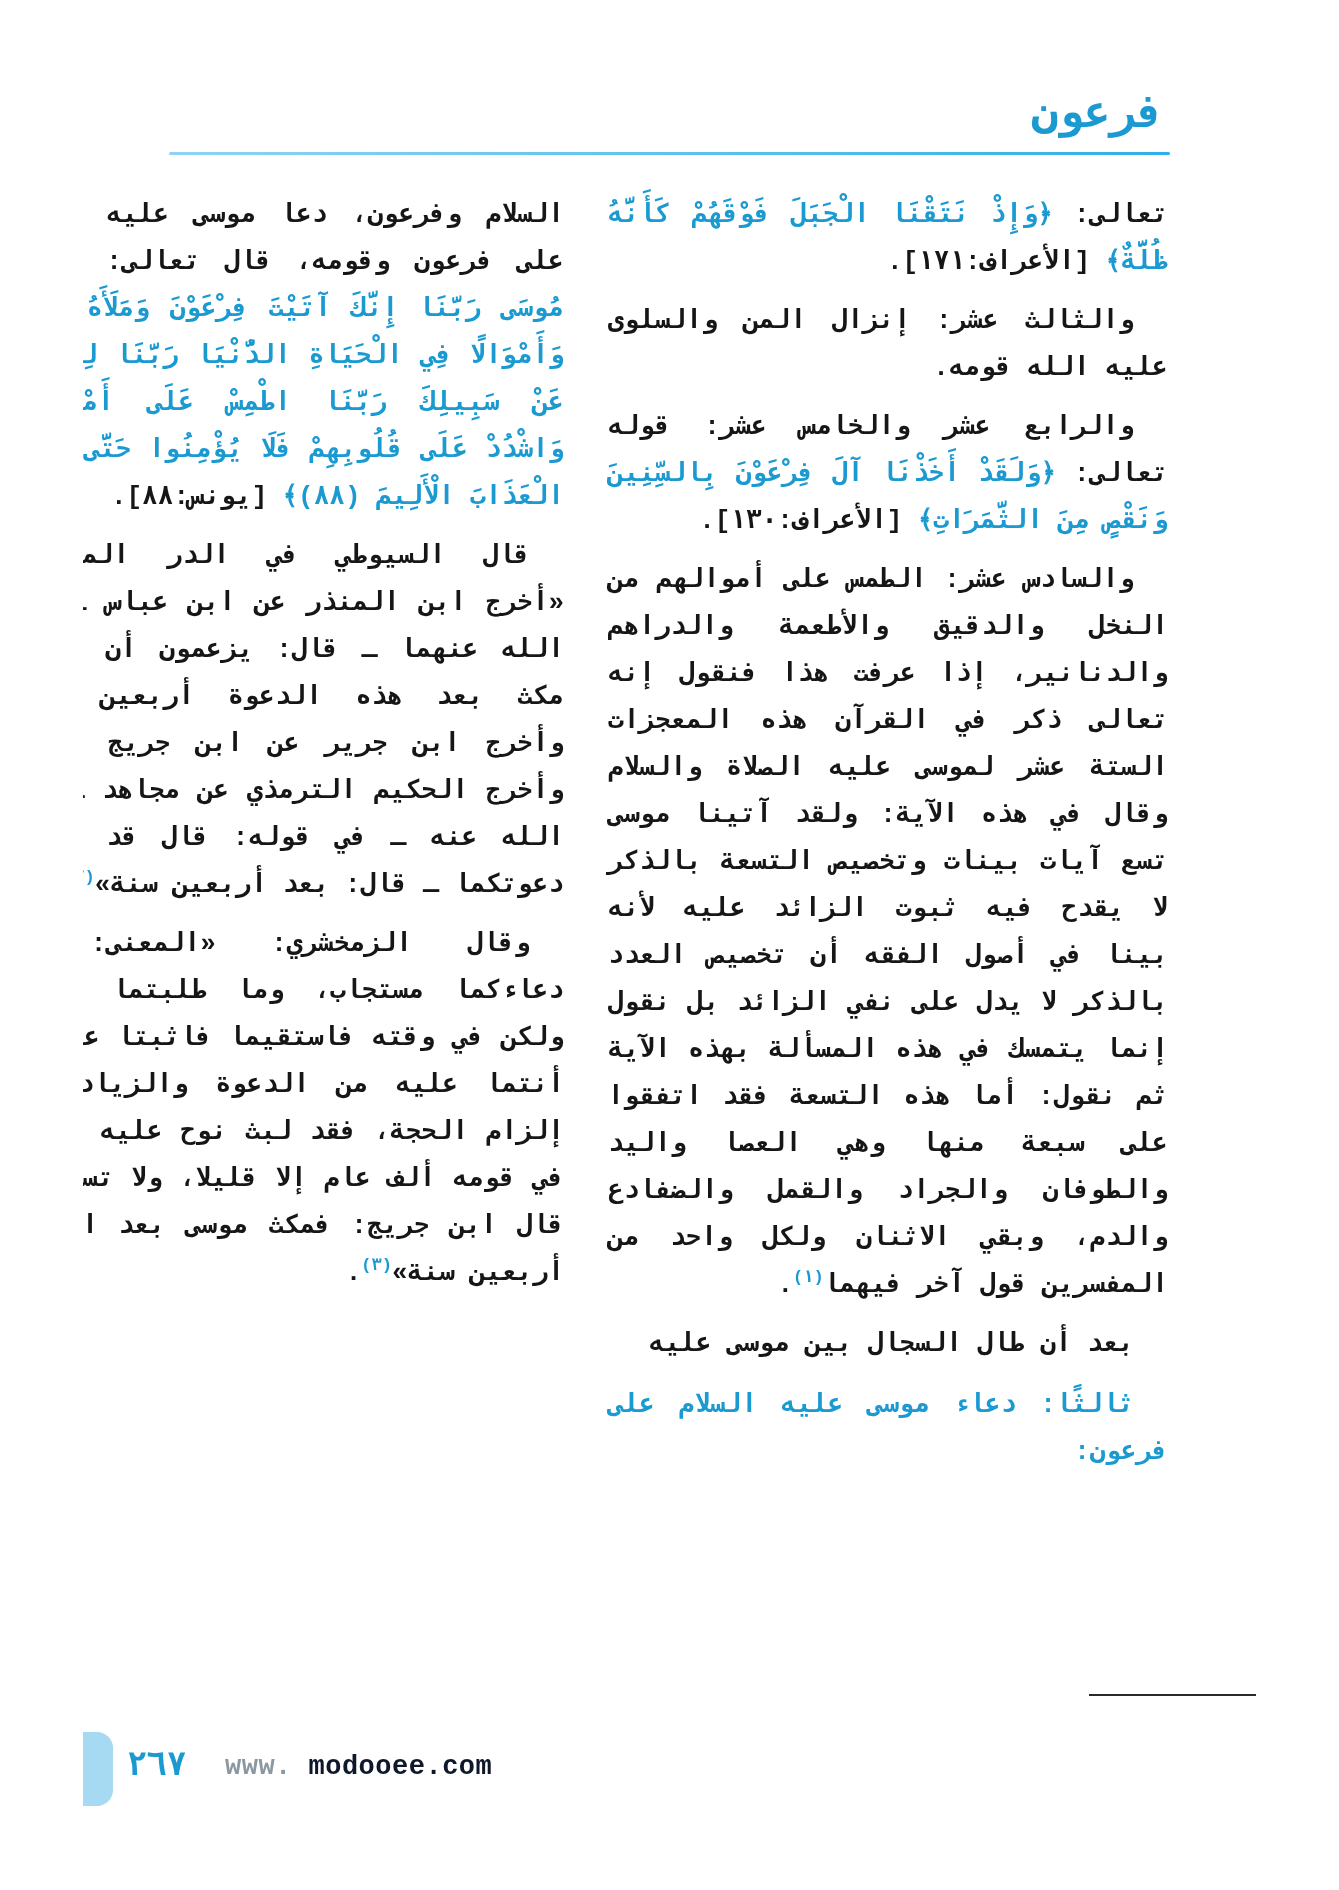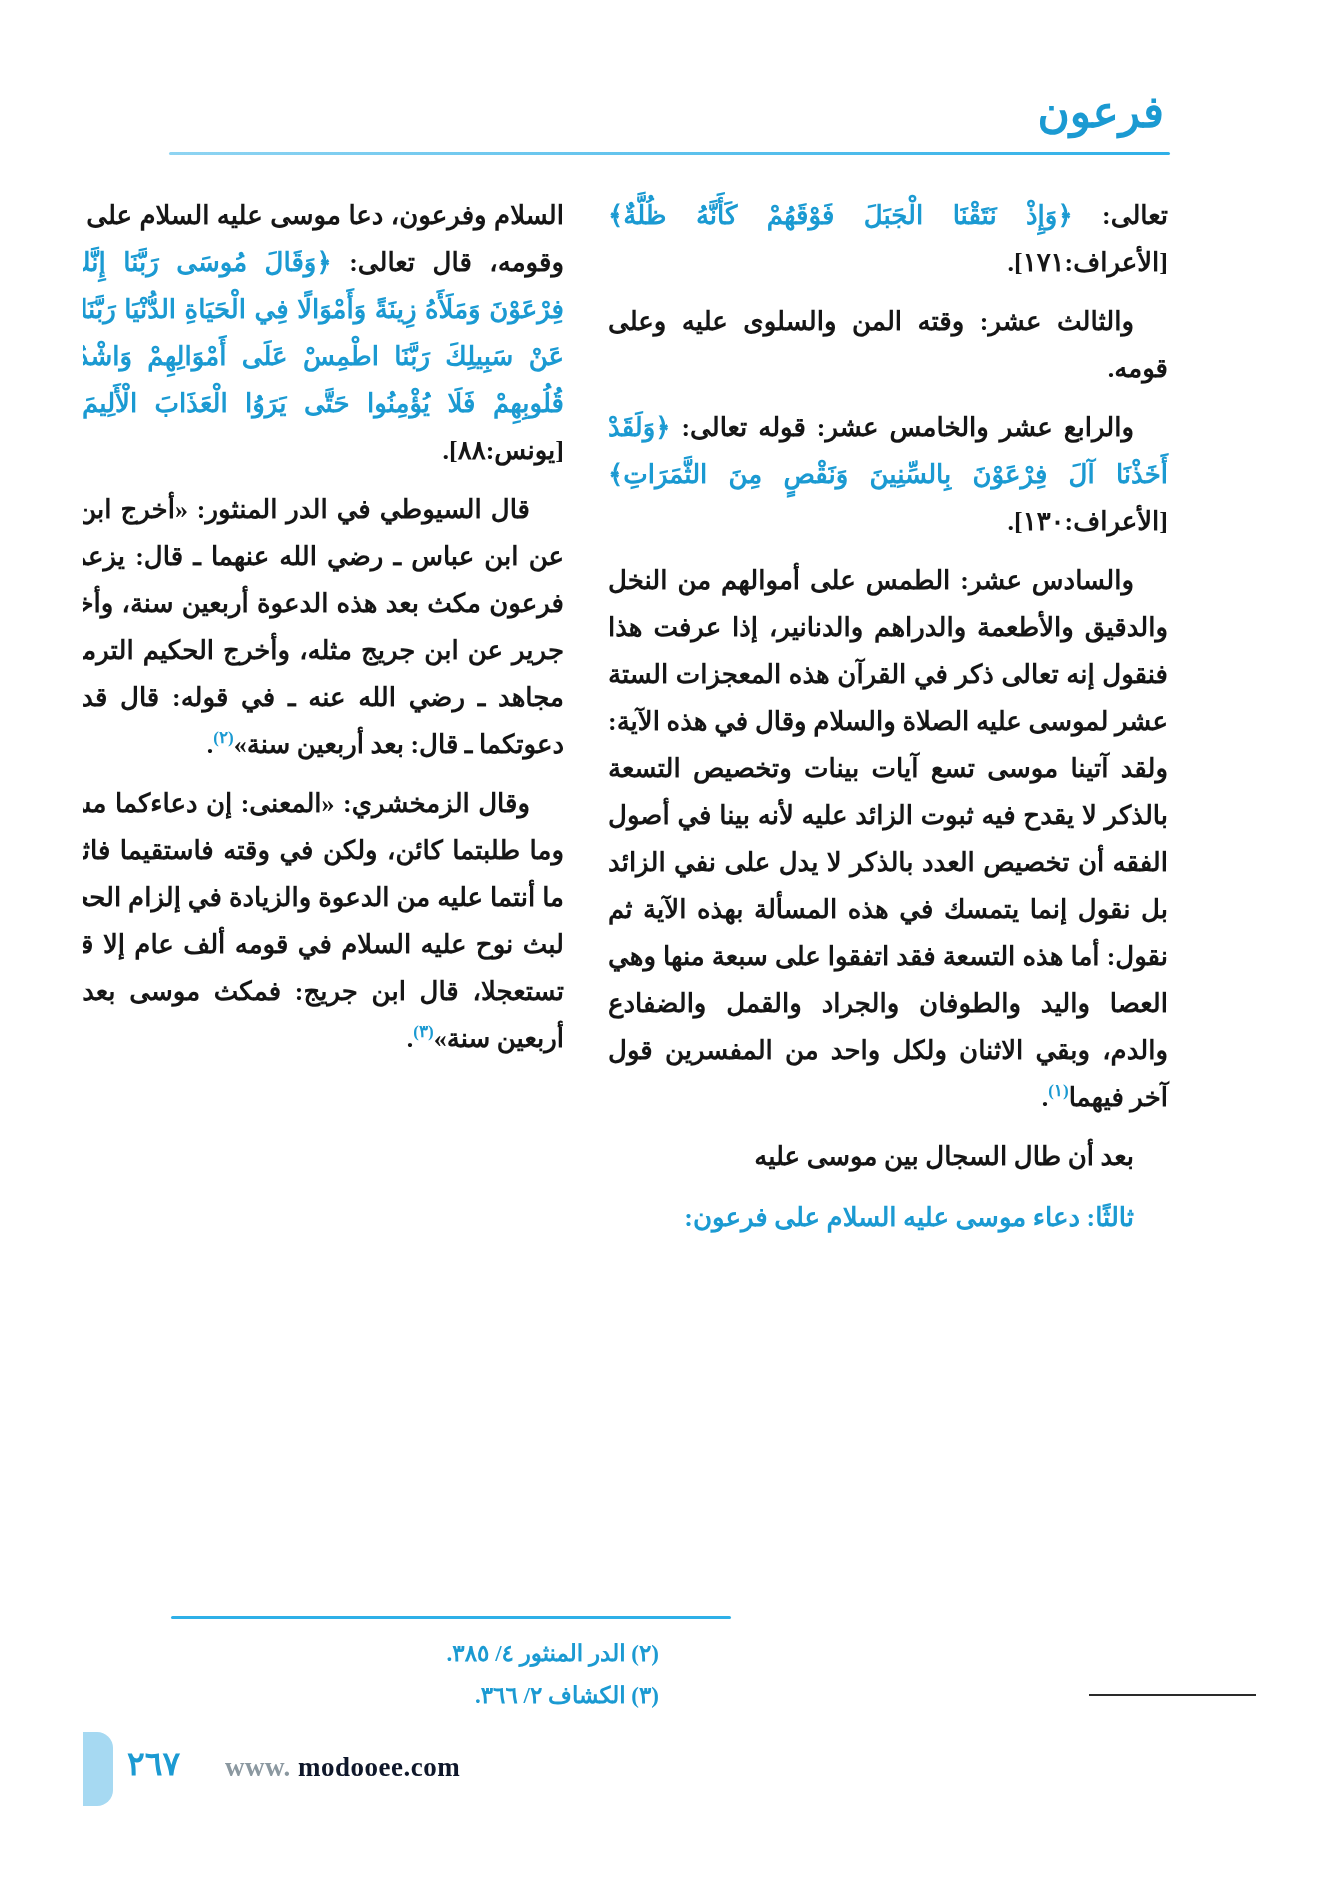--- a/index.html
+++ b/index.html
@@ -2,21 +2,21 @@
 <html lang="ar" dir="rtl"><head>
 <meta charset="utf-8">
 <style>
   * { box-sizing: border-box; }
   html, body { margin: 0; padding: 0; background: #ffffff; }
   .page {
     position: relative;
     width: 1173px;
     height: 1890px;
     background: #ffffff;
-    font-family: Liberation Serif, serif;
+    font-family: Liberation Mono, monospace;
     direction: rtl;
     overflow: hidden;
     margin: 0 auto;
   }
   .header-title {
     position: absolute;
     top: 86px;
     right: 92px;
     font-size: 44px;
     font-weight: 700;
@@ -130,21 +130,21 @@
 <div class="page">
 
   <div class="header-title">فرعون</div>
   <div class="header-rule"></div>
 
   <div class="columns">
 
     <div class="col">
       <p class="para"><span>تعالى: </span><span class="quran">﴿وَإِذْ نَتَقْنَا الْجَبَلَ فَوْقَهُمْ كَأَنَّهُ ظُلَّةٌ﴾</span><span> [الأعراف:١٧١].</span></p>
 
-      <p class="para indent">والثالث عشر: وقته المن والسلوى عليه وعلى قومه.</p>
+      <p class="para indent">والثالث عشر: إنزال المن والسلوى عليه الله قومه.</p>
 
       <p class="para indent"><span>والرابع عشر والخامس عشر: قوله تعالى: </span><span class="quran">﴿وَلَقَدْ أَخَذْنَا آلَ فِرْعَوْنَ بِالسِّنِينَ وَنَقْصٍ مِنَ الثَّمَرَاتِ﴾</span><span> [الأعراف:١٣٠].</span></p>
 
       <p class="para indent"><span>والسادس عشر: الطمس على أموالهم من النخل والدقيق والأطعمة والدراهم والدنانير، إذا عرفت هذا فنقول إنه تعالى ذكر في القرآن هذه المعجزات الستة عشر لموسى عليه الصلاة والسلام وقال في هذه الآية: ولقد آتينا موسى تسع آيات بينات وتخصيص التسعة بالذكر لا يقدح فيه ثبوت الزائد عليه لأنه بينا في أصول الفقه أن تخصيص العدد بالذكر لا يدل على نفي الزائد بل نقول إنما يتمسك في هذه المسألة بهذه الآية ثم نقول: أما هذه التسعة فقد اتفقوا على سبعة منها وهي العصا واليد والطوفان والجراد والقمل والضفادع والدم، وبقي الاثنان ولكل واحد من المفسرين قول آخر فيهما</span><sup class="fnref">(١)</sup><span>.</span></p>
 
       <p class="para indent">بعد أن طال السجال بين موسى عليه</p>
 
       <p class="para indent teal-heading">ثالثًا: دعاء موسى عليه السلام على فرعون:</p>
     </div>
 
@@ -152,25 +152,20 @@
       <p class="para"><span>السلام وفرعون، دعا موسى عليه السلام على فرعون وقومه، قال تعالى: </span><span class="quran">﴿وَقَالَ مُوسَى رَبَّنَا إِنَّكَ آتَيْتَ فِرْعَوْنَ وَمَلَأَهُ زِينَةً وَأَمْوَالًا فِي الْحَيَاةِ الدُّنْيَا رَبَّنَا لِيُضِلُّوا عَنْ سَبِيلِكَ رَبَّنَا اطْمِسْ عَلَى أَمْوَالِهِمْ وَاشْدُدْ عَلَى قُلُوبِهِمْ فَلَا يُؤْمِنُوا حَتَّى يَرَوُا الْعَذَابَ الْأَلِيمَ (٨٨)﴾</span><span> [يونس:٨٨].</span></p>
 
 
       <p class="para indent"><span>قال السيوطي في الدر المنثور: «أخرج ابن المنذر عن ابن عباس ـ رضي الله عنهما ـ قال: يزعمون أن فرعون مكث بعد هذه الدعوة أربعين سنة، وأخرج ابن جرير عن ابن جريج مثله، وأخرج الحكيم الترمذي عن مجاهد ـ رضي الله عنه ـ في قوله: قال قد أجيبت دعوتكما ـ قال: بعد أربعين سنة»</span><sup class="fnref">(٢)</sup><span>.</span></p>
 
       <p class="para indent"><span>وقال الزمخشري: «المعنى: إن دعاءكما مستجاب، وما طلبتما كائن، ولكن في وقته فاستقيما فاثبتا على ما أنتما عليه من الدعوة والزيادة في إلزام الحجة، فقد لبث نوح عليه السلام في قومه ألف عام إلا قليلا، ولا تستعجلا، قال ابن جريج: فمكث موسى بعد الدعاء أربعين سنة»</span><sup class="fnref">(٣)</sup><span>.</span></p>
     </div>
 
   </div>
 
-  <div class="fn-left">
-    <div class="rule"></div>
-    <div class="fn-line">(٢) الدر المنثور ٤/ ٣٨٥.</div>
-    <div class="fn-line">(٣) الكشاف ٢/ ٣٦٦.</div>
-  </div>
 
   <div class="fn-right">
     <div class="rule"></div>
   </div>
 
   <div class="page-tab"></div>
   <div class="page-number">٢٦٧</div>
   <div class="website"><span class="www">www. </span><span class="domain">modooee.com</span></div>
 
 </div>

